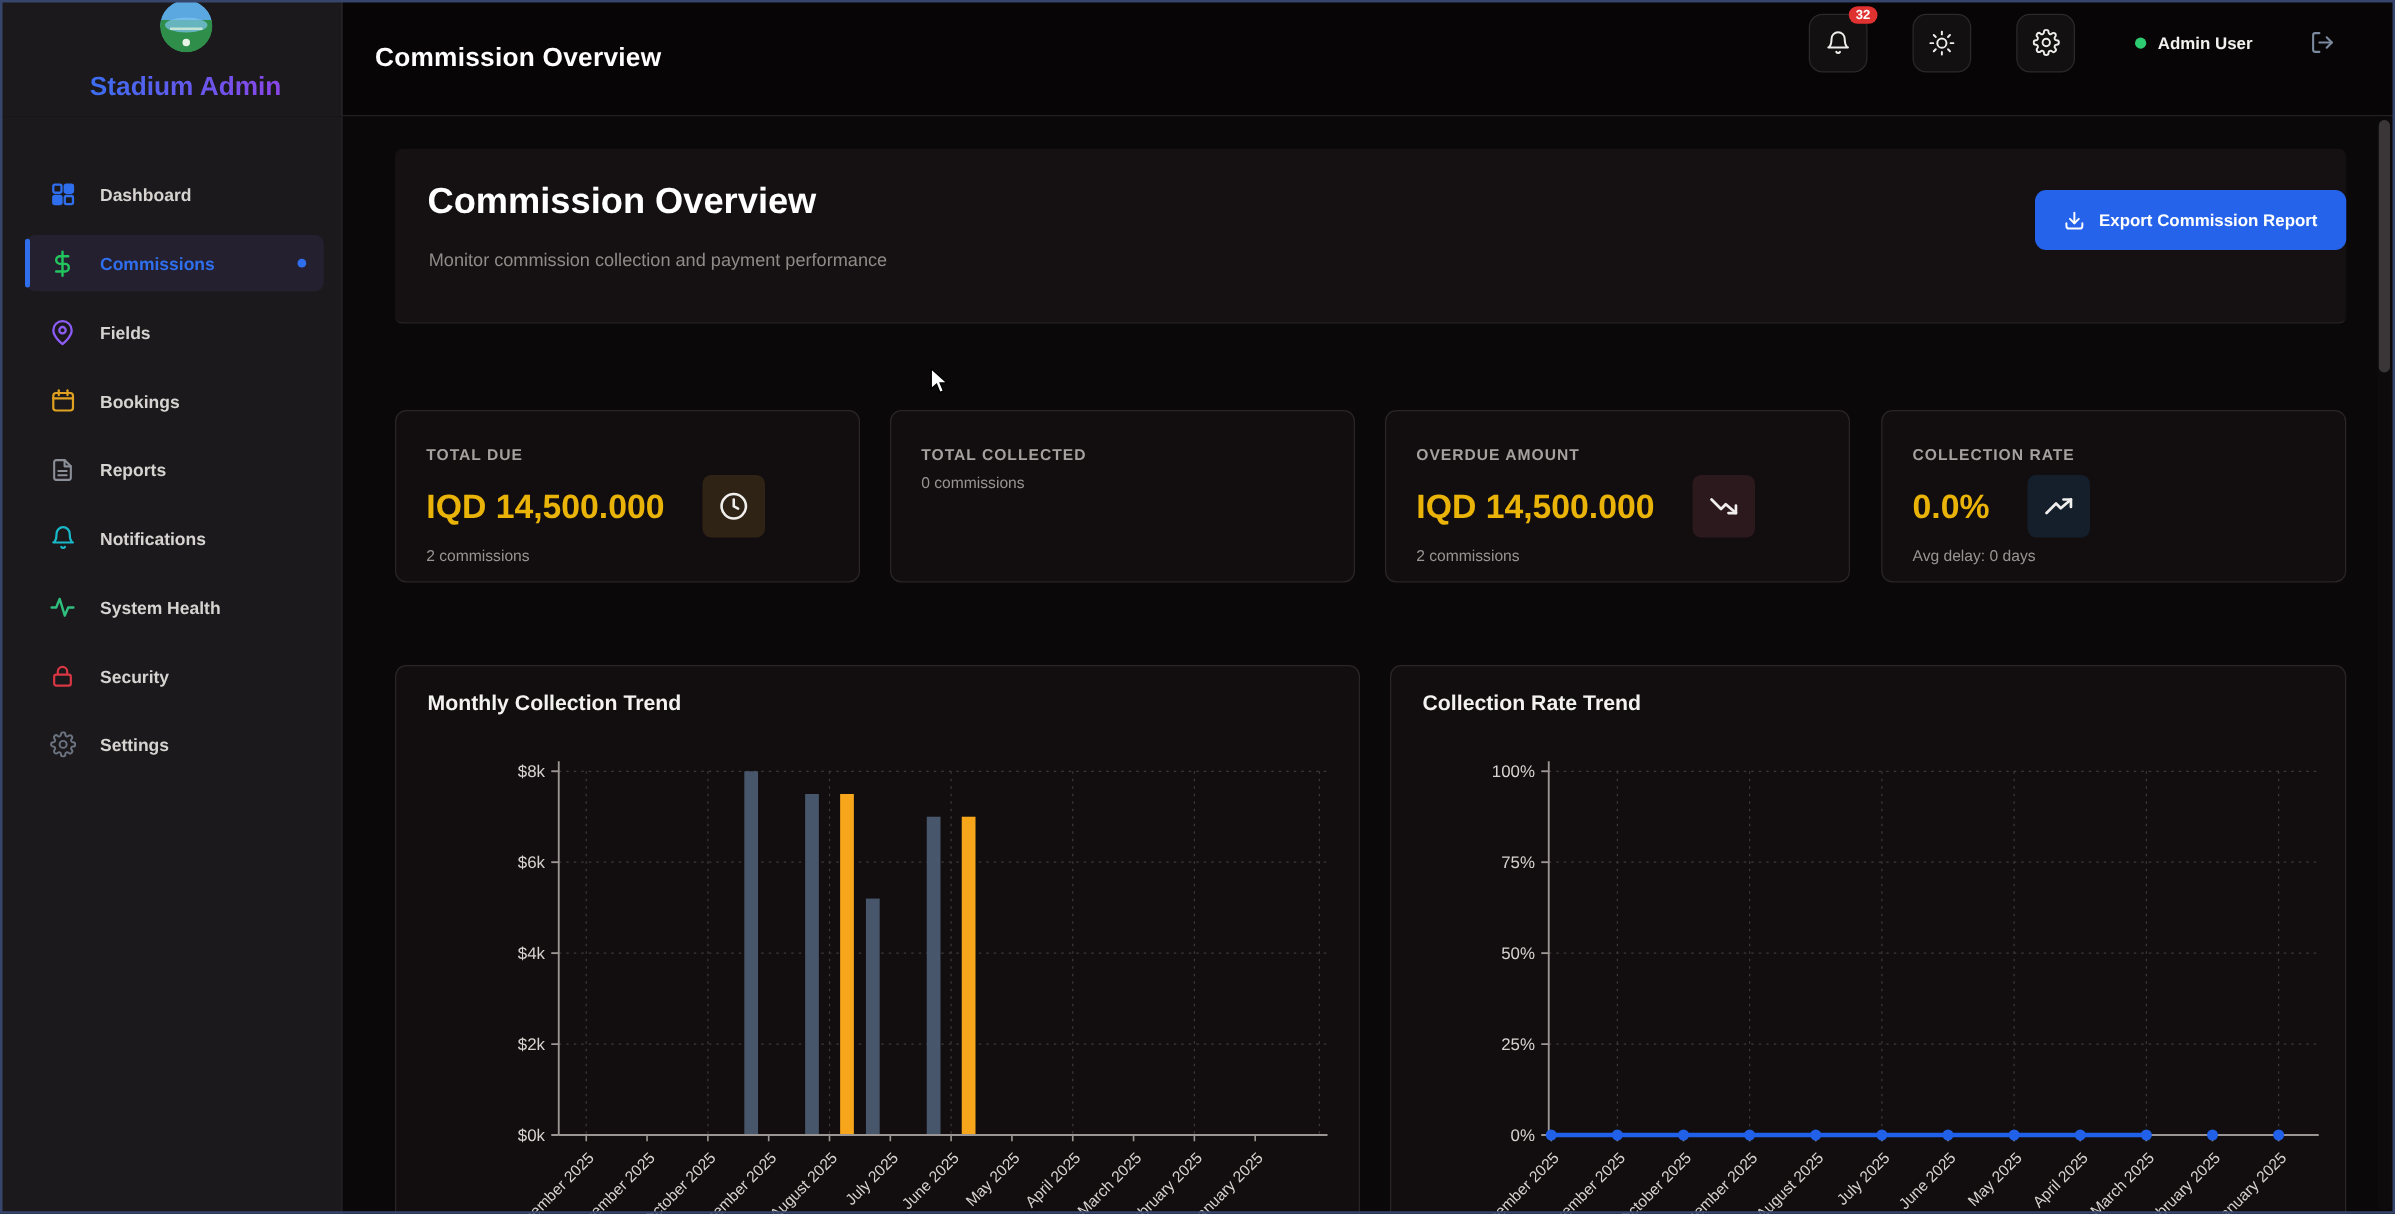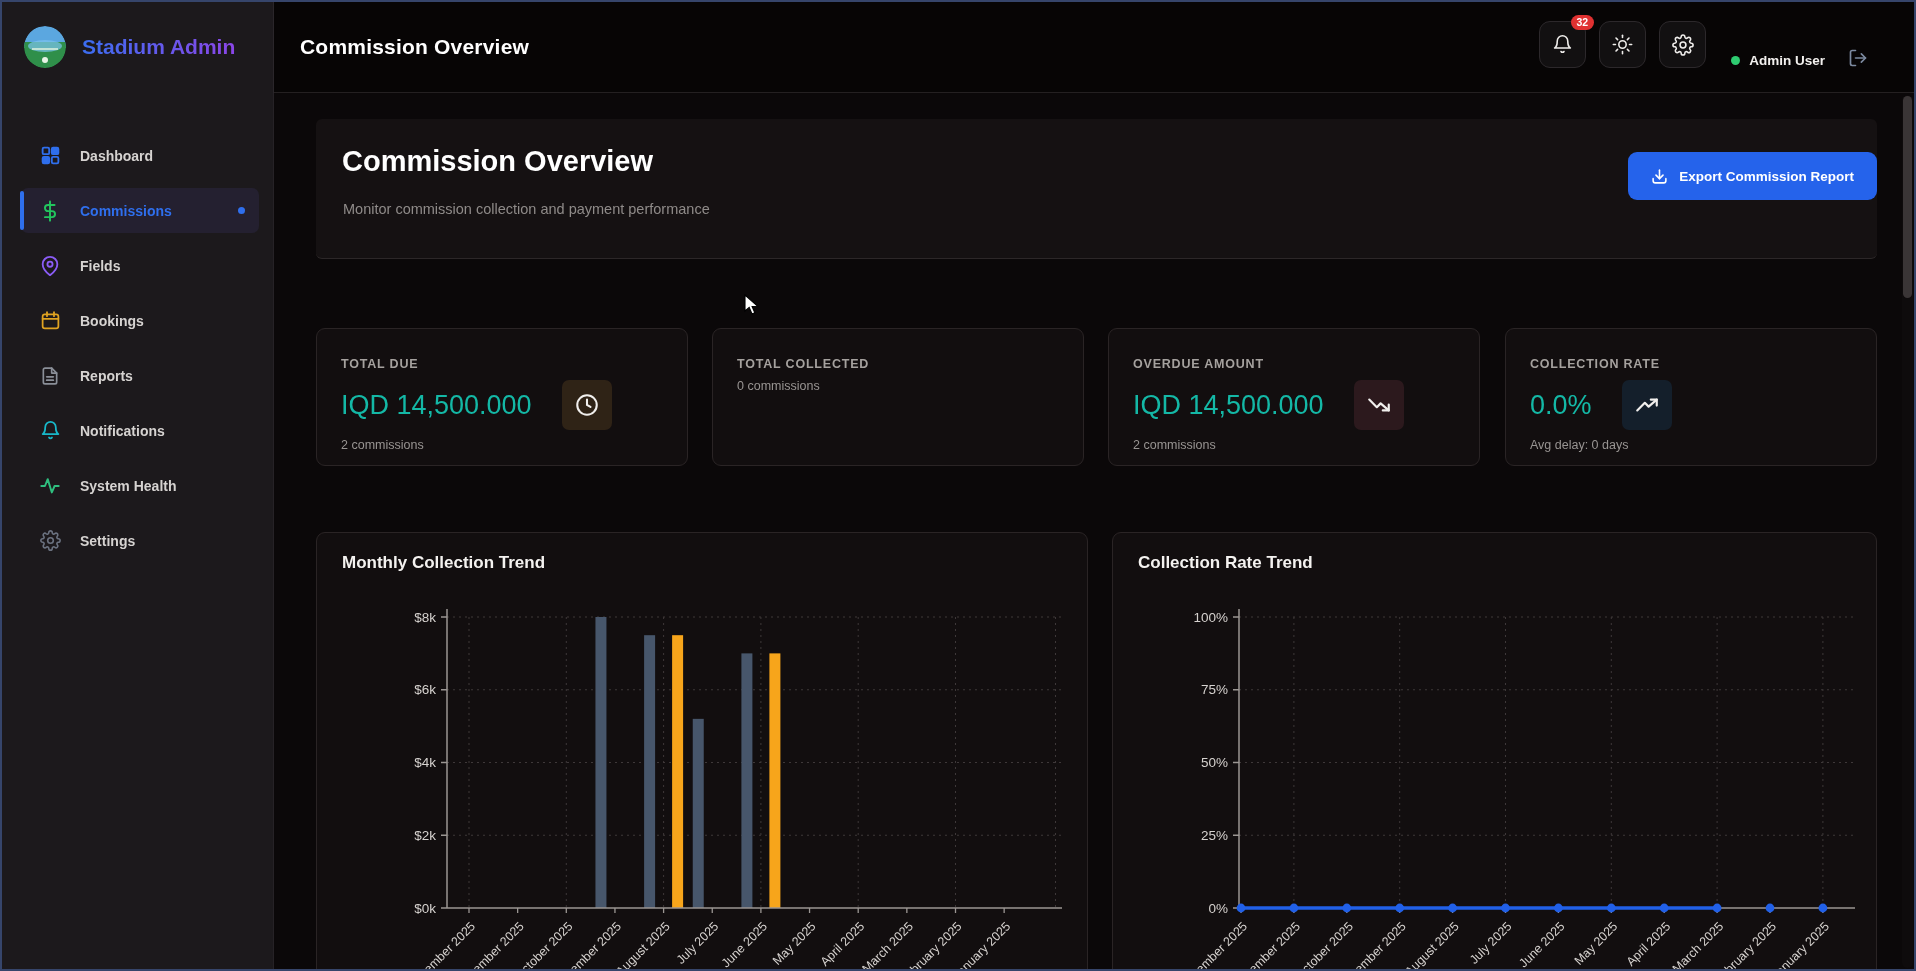--- a/index.html
+++ b/index.html
@@ -4,27 +4,27 @@
 <style>
   * { margin:0; padding:0; box-sizing:border-box; }
   html,body { width:1916px; height:971px; background:#0b0809; overflow:hidden;
     font-family:"Liberation Sans","DejaVu Sans",sans-serif; }
   .frame { position:absolute; inset:0; border:2px solid #36456b; pointer-events:none; z-index:99; }
 
   
   .topbar { position:absolute; left:0; top:0; width:1916px; height:93px; background:#070505;
     border-bottom:1px solid #242021; z-index:5; }
   .brand { position:absolute; left:0; top:0; width:274px; height:93px; background:#1c191c;
-    border-right:1px solid #2a262a; display:flex; align-items:center; padding-left:24px; gap:16px; }
+    border-right:1px solid #2a262a; display:flex; align-items:center; padding-left:24px; gap:16px;flex-direction:column; }
   .logo { width:42px; height:42px; border-radius:50%; overflow:hidden; flex:0 0 auto; }
   .brand-name { font-size:21px; font-weight:bold;
     background:linear-gradient(90deg,#3b6ef0,#8b46e8); -webkit-background-clip:text; background-clip:text; color:transparent; }
   .topbar-title { position:absolute; left:300px; top:0; height:93px; display:flex; align-items:center;
     color:#fff; font-size:21px; font-weight:bold; letter-spacing:.2px; }
-  .top-right { position:absolute; right:48px; top:0; height:68px; display:flex; align-items:flex-end; gap:13px; }
+  .top-right { position:absolute; right:48px; top:0; height:68px; display:flex; align-items:center; gap:36px; }
   .icon-btn { position:relative; width:47px; height:47px; border-radius:11px; background:#121011;
     border:1px solid #2c282b; display:flex; align-items:center; justify-content:center; cursor:pointer; }
   .badge { position:absolute; top:-7px; right:-9px; background:#e03131; color:#fff; font-size:10.5px;
     font-weight:bold; border-radius:9px; padding:2px 6px; line-height:1; }
   .user-chip { display:flex; align-items:center; gap:9px; margin-left:12px; }
   .status-dot { width:9px; height:9px; border-radius:50%; background:#2ecc71; }
   .user-name { color:#f2f0ee; font-size:13.5px; font-weight:bold; }
   .logout { margin-left:10px; cursor:pointer; display:flex; align-items:center; }
 
   
@@ -50,21 +50,21 @@
   .page-sub { position:absolute; left:27px; top:82px; color:#8f8b89; font-size:14.5px; }
   .export-btn { position:absolute; right:0; top:33px; height:48px; background:#2563eb; border:none;
     border-radius:9px; color:#fff; font-size:13.5px; font-weight:bold; padding:0 23px; display:flex;
     align-items:center; gap:11px; cursor:pointer; font-family:inherit; }
 
   
   .stat-card { position:absolute; top:235px; width:372px; height:138px; background:#120e0f;
     border:1px solid #2a2425; border-radius:9px; padding:28px 0 0 24px; }
   .stat-label { font-size:12.5px; letter-spacing:.8px; color:#a5a19e; font-weight:bold; }
   .stat-row { display:flex; align-items:center; gap:30px; margin-top:9px; }
-  .stat-value { font-size:27px; font-weight:normal; color:#14b8a6; white-space:nowrap; }
+  .stat-value { font-size:27px; font-weight:bold; color:#eab308; white-space:nowrap; }
   .tile { width:50px; height:50px; border-radius:7px; display:flex; align-items:center; justify-content:center; flex:0 0 auto; }
   .tile-0 { background:#2f2316; } .tile-1 { background:#16241c; }
   .tile-2 { background:#2c191d; } .tile-3 { background:#141f2b; }
   .tile .dollar { color:#fff; font-size:25px; font-weight:normal; }
   .stat-sub { margin-top:8px; font-size:12.5px; color:#989492; }
 
   
   .chart-card { position:absolute; top:439px; height:540px; background:#120e0f;
     border:1px solid #2a2425; border-radius:9px; overflow:hidden; }
   .chart-card h3 { position:absolute; left:25px; top:20px; color:#f4f2f0; font-size:17px; font-weight:bold; }
@@ -213,20 +213,29 @@
       </span>
     <span class="lbl">Notifications</span>
   </div>
   <div class="side-item">
     <span class="side-ico">
       <svg class="ic" width="22" height="22" viewBox="0 0 24 24" fill="none" stroke="#2fbf7f" stroke-width="2.1" stroke-linecap="round" stroke-linejoin="round">
         <polyline points="2.5 12 6.5 12 9.5 4.5 14 19 17 12 21.5 12"></polyline>
       </svg>
       </span>
     <span class="lbl">System Health</span>
+  </div>
+  <div class="side-item">
+    <span class="side-ico">
+      <svg class="ic" width="20" height="20" viewBox="0 0 24 24" fill="none" stroke="#d93744" stroke-width="2.1" stroke-linejoin="round">
+        <rect x="4" y="10.5" width="16" height="10.5" rx="2"></rect>
+          <path d="M7.5 10.5V7.5a4.5 4.5 0 0 1 9 0v3"></path>
+      </svg>
+      </span>
+    <span class="lbl">Security</span>
   </div>
   <div class="side-item">
     <span class="side-ico">
       <svg class="ic" width="21" height="21" viewBox="0 0 24 24" fill="none" stroke="#6b7280" stroke-width="1.8" stroke-linejoin="round">
         <circle cx="12" cy="12" r="3.2"></circle>
         <path d="M19.4 15a1.7 1.7 0 0 0 .34 1.87l.06.06a2 2 0 1 1-2.83 2.83l-.06-.06A1.7 1.7 0 0 0 15 19.4a1.7 1.7 0 0 0-1 1.55V21a2 2 0 1 1-4 0v-.09A1.7 1.7 0 0 0 9 19.4a1.7 1.7 0 0 0-1.87.34l-.06.06a2 2 0 1 1-2.83-2.83l.06-.06A1.7 1.7 0 0 0 4.6 15a1.7 1.7 0 0 0-1.55-1H3a2 2 0 1 1 0-4h.09A1.7 1.7 0 0 0 4.6 9a1.7 1.7 0 0 0-.34-1.87l-.06-.06a2 2 0 1 1 2.83-2.83l.06.06A1.7 1.7 0 0 0 9 4.6a1.7 1.7 0 0 0 1-1.55V3a2 2 0 1 1 4 0v.09a1.7 1.7 0 0 0 1 1.51 1.7 1.7 0 0 0 1.87-.34l.06-.06a2 2 0 1 1 2.83 2.83l-.06.06A1.7 1.7 0 0 0 19.4 9a1.7 1.7 0 0 0 1.55 1H21a2 2 0 1 1 0 4h-.09a1.7 1.7 0 0 0-1.51 1z"></path>
       </svg>
       </span>
     <span class="lbl">Settings</span>
   </div>

